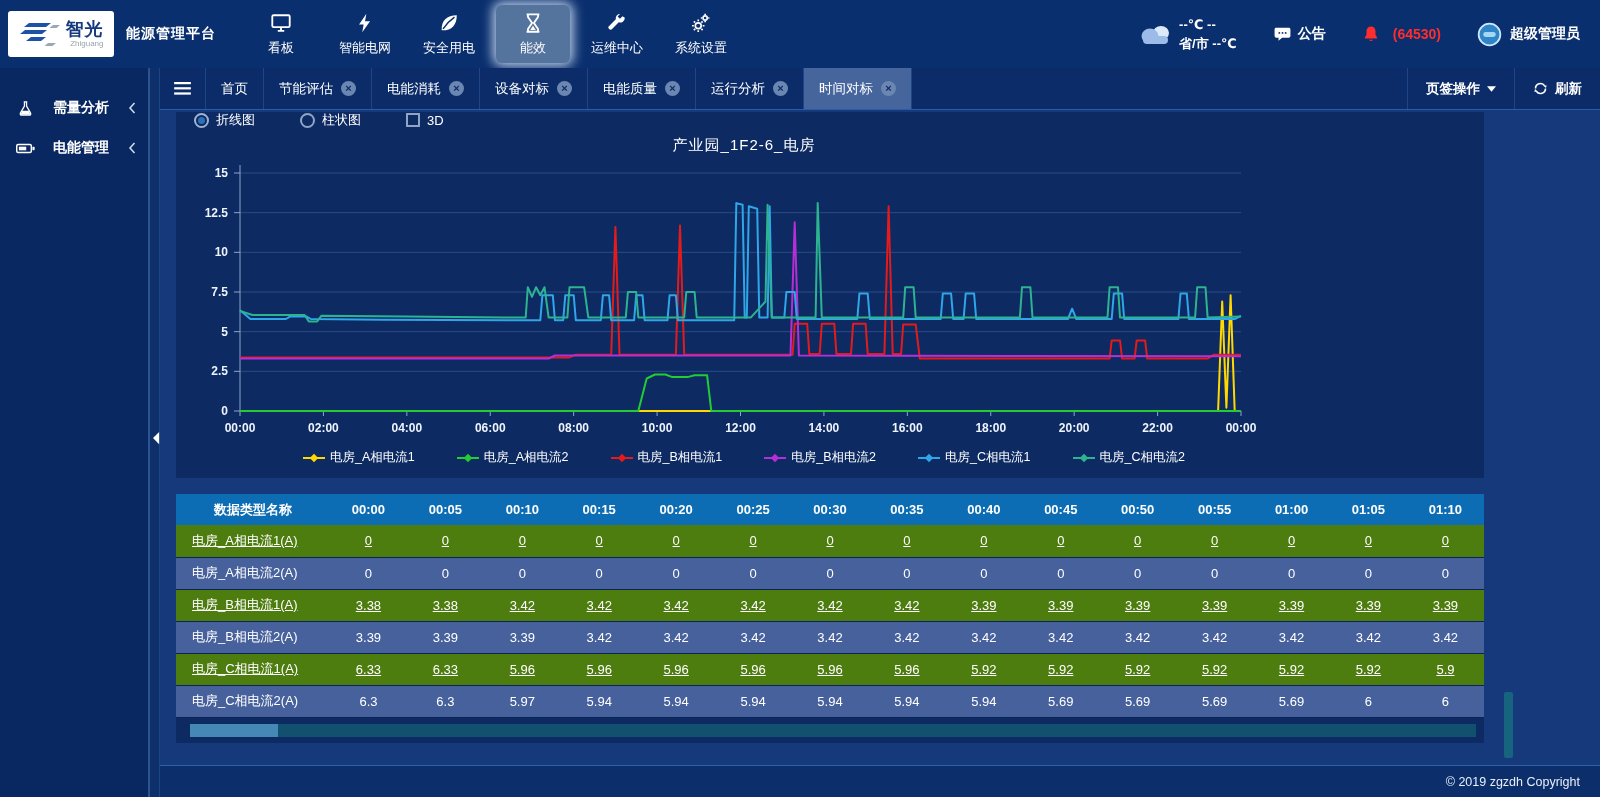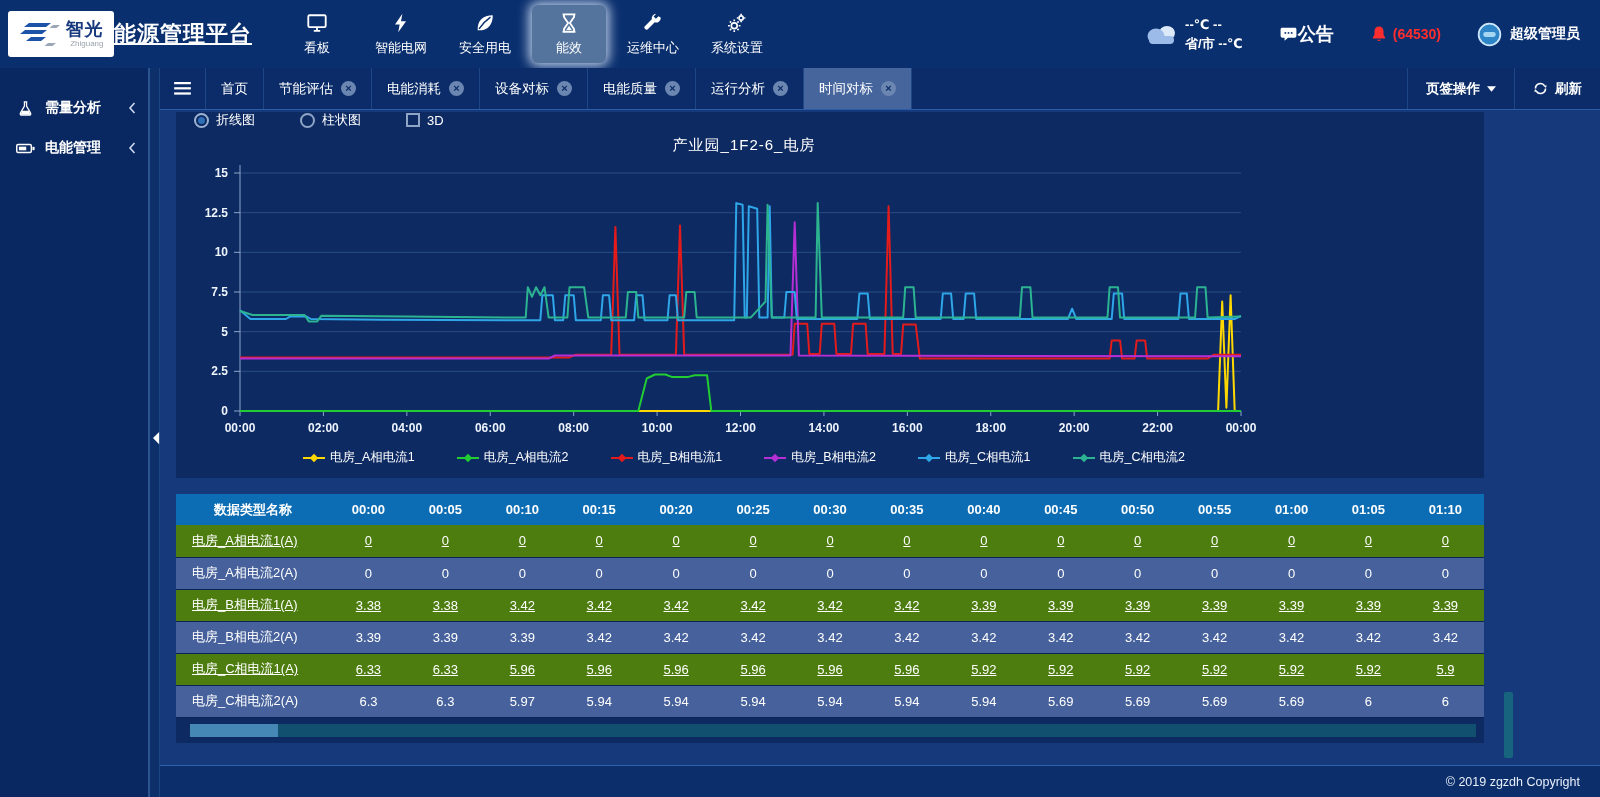--- a/index.html
+++ b/index.html
@@ -7,40 +7,40 @@
   body { background:#0a2f6e; color:#fff; font-family:"Liberation Sans","DejaVu Sans",sans-serif; }
   .ic { display:inline-flex; align-items:center; justify-content:center; }
   .ic svg { display:block; }
 
   
   .navbar { height:68px; display:flex; align-items:center; background:#0a2f6e; padding:0 20px 0 8px; }
   .logo-box { width:106px; height:46px; background:#fff; border-radius:3px; display:flex; align-items:center; justify-content:center; gap:3px; cursor:pointer; flex:none; }
   .logo-box svg { width:44px; height:30px; }
   .logo-cn { color:#16387c; font-size:18px; font-weight:bold; letter-spacing:1px; line-height:1; }
   .logo-en { color:#9aa3ad; font-size:8px; text-align:right; line-height:1.2; }
-  .app-title { font-size:22px; font-weight:bold; letter-spacing:1px; white-space:nowrap;text-decoration:underline; }
+  .app-title { font-size:14px; font-weight:bold; margin-left:12px; letter-spacing:1px; white-space:nowrap; }
   .nav-items { display:flex; margin-left:28px; gap:10px; }
   .nav-item { width:74px; height:58px; display:flex; flex-direction:column; align-items:center; justify-content:center; gap:5px; border-radius:6px; font-size:13px; cursor:pointer; white-space:nowrap; }
   .nav-item .ic svg { width:22px; height:22px; }
   .nav-item.active { background:#54749e; box-shadow:0 0 12px 3px rgba(225,238,255,.85); }
   .nav-right { margin-left:auto; display:flex; align-items:center; gap:36px; }
   .weather { display:flex; align-items:center; gap:6px; font-weight:bold; font-size:13px; }
   .weather .ic svg { width:34px; height:22px; }
   .weather-lines div { line-height:1.5; }
-  .notice { display:flex; align-items:center; font-size:18px; font-weight:bold; cursor:pointer; }
+  .notice { display:flex; align-items:center; gap:6px; font-size:14px; font-weight:bold; cursor:pointer; }
   .notice .ic svg { width:19px; height:19px; }
-  .alarm { display:flex; align-items:center; gap:5px; font-size:14px; font-weight:bold; color:#ff2d2d; cursor:pointer; }
+  .alarm { display:flex; align-items:center; gap:13px; font-size:14px; font-weight:bold; color:#ff2d2d; cursor:pointer; }
   .alarm .ic svg { width:18px; height:18px; }
   .user { display:flex; align-items:center; gap:8px; font-size:14px; font-weight:bold; cursor:pointer; }
   .user .ic svg { width:25px; height:25px; }
 
   
   .main-row { display:flex; height:729px; }
   .sidebar { width:148px; background:#092861; padding-top:20px; flex:none; }
-  .side-item { height:40px; display:flex; align-items:center; gap:10px; padding:0 12px 0 16px; font-size:14px; font-weight:bold; cursor:pointer; }
+  .side-item { height:40px; display:flex; align-items:center; gap:18px; padding:0 12px 0 16px; font-size:14px; font-weight:bold; cursor:pointer; }
   .side-item .ic svg { width:19px; height:17px; }
   .side-item .chev { margin-left:auto; color:#cdd9ec; }
   .side-item .chev svg { width:8px; height:12px; }
   .divider { width:12px; background:#0d2f6a; border-left:2px solid #2a5390; border-right:1px solid #1c4584; position:relative; flex:none; cursor:pointer; }
   .divider .handle { position:absolute; left:2px; top:362px; width:8px; height:15px; }
   .divider .handle svg { width:7px; height:14px; }
   .work { flex:1; display:flex; flex-direction:column; min-width:0; }
 
   
   .tabbar { height:42px; background:#0b2c68; display:flex; align-items:stretch; border-bottom:1px solid #2b5ca6; }

